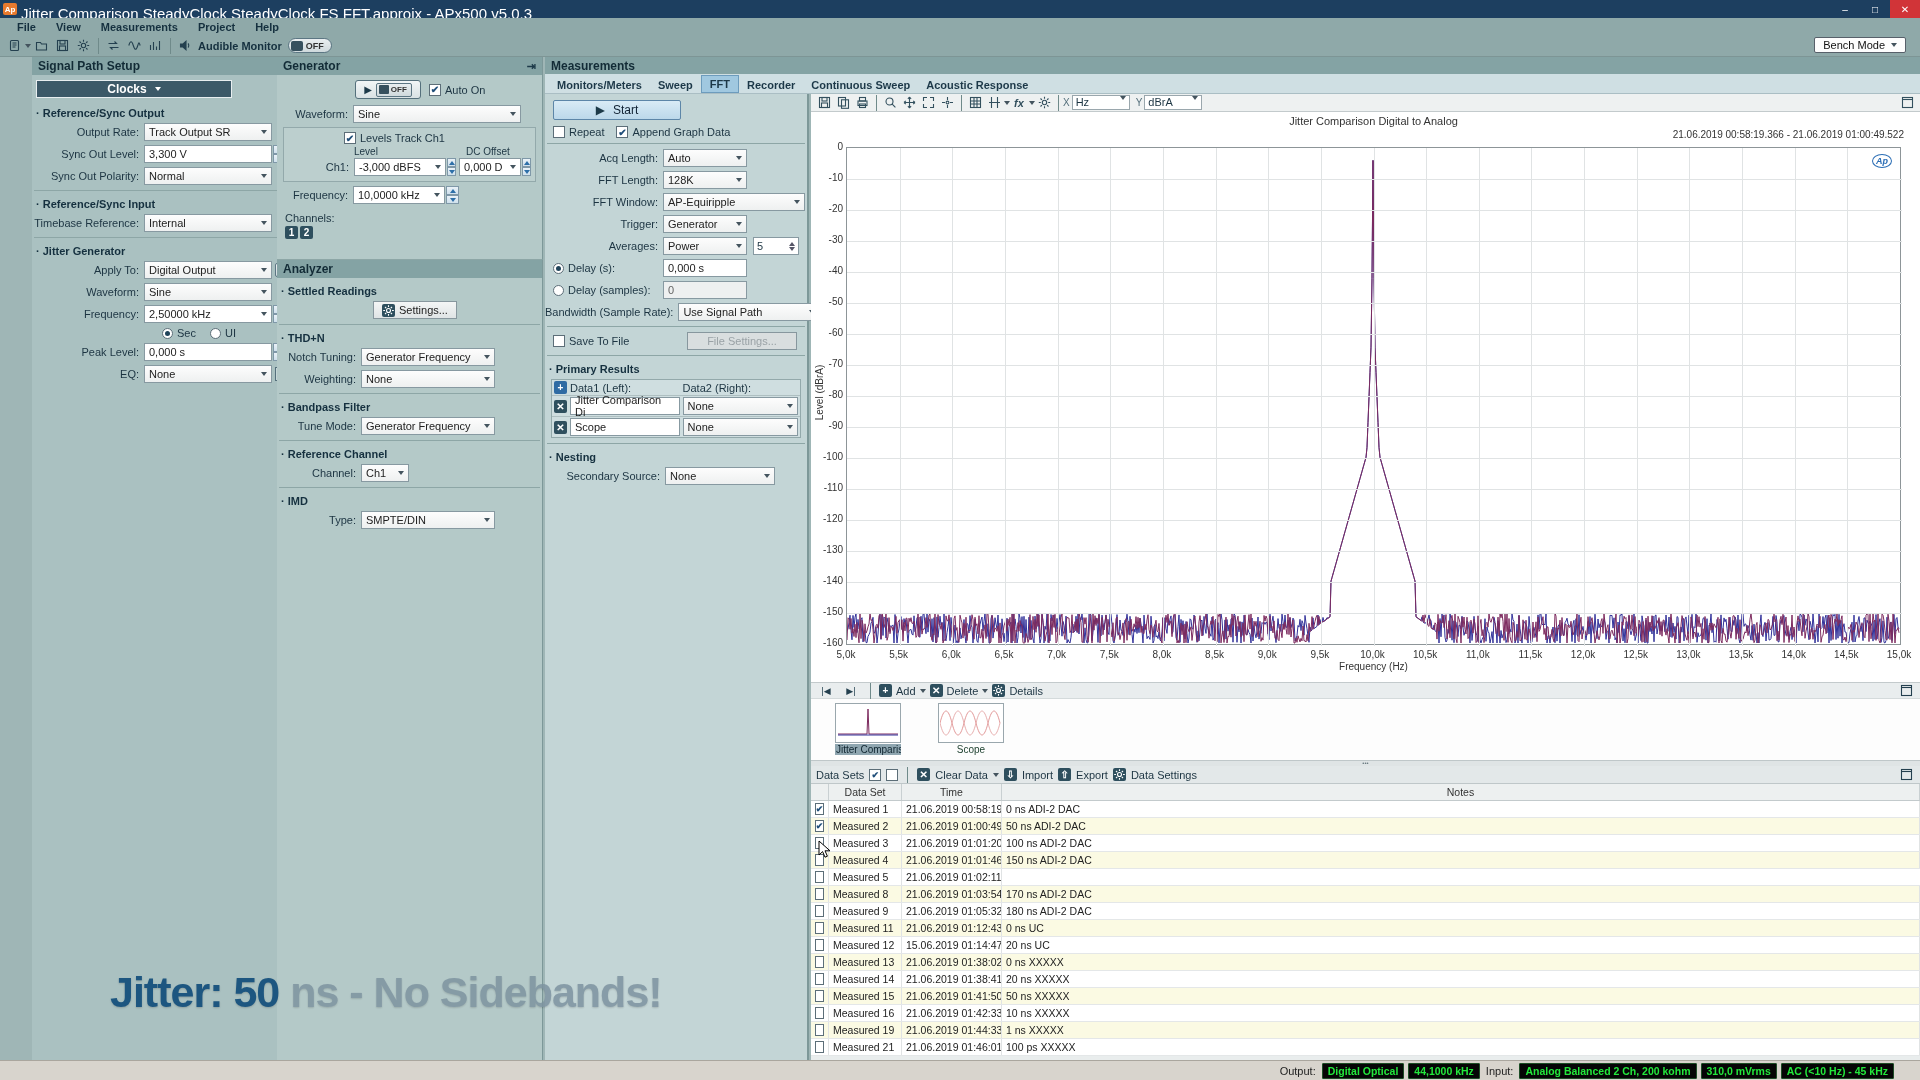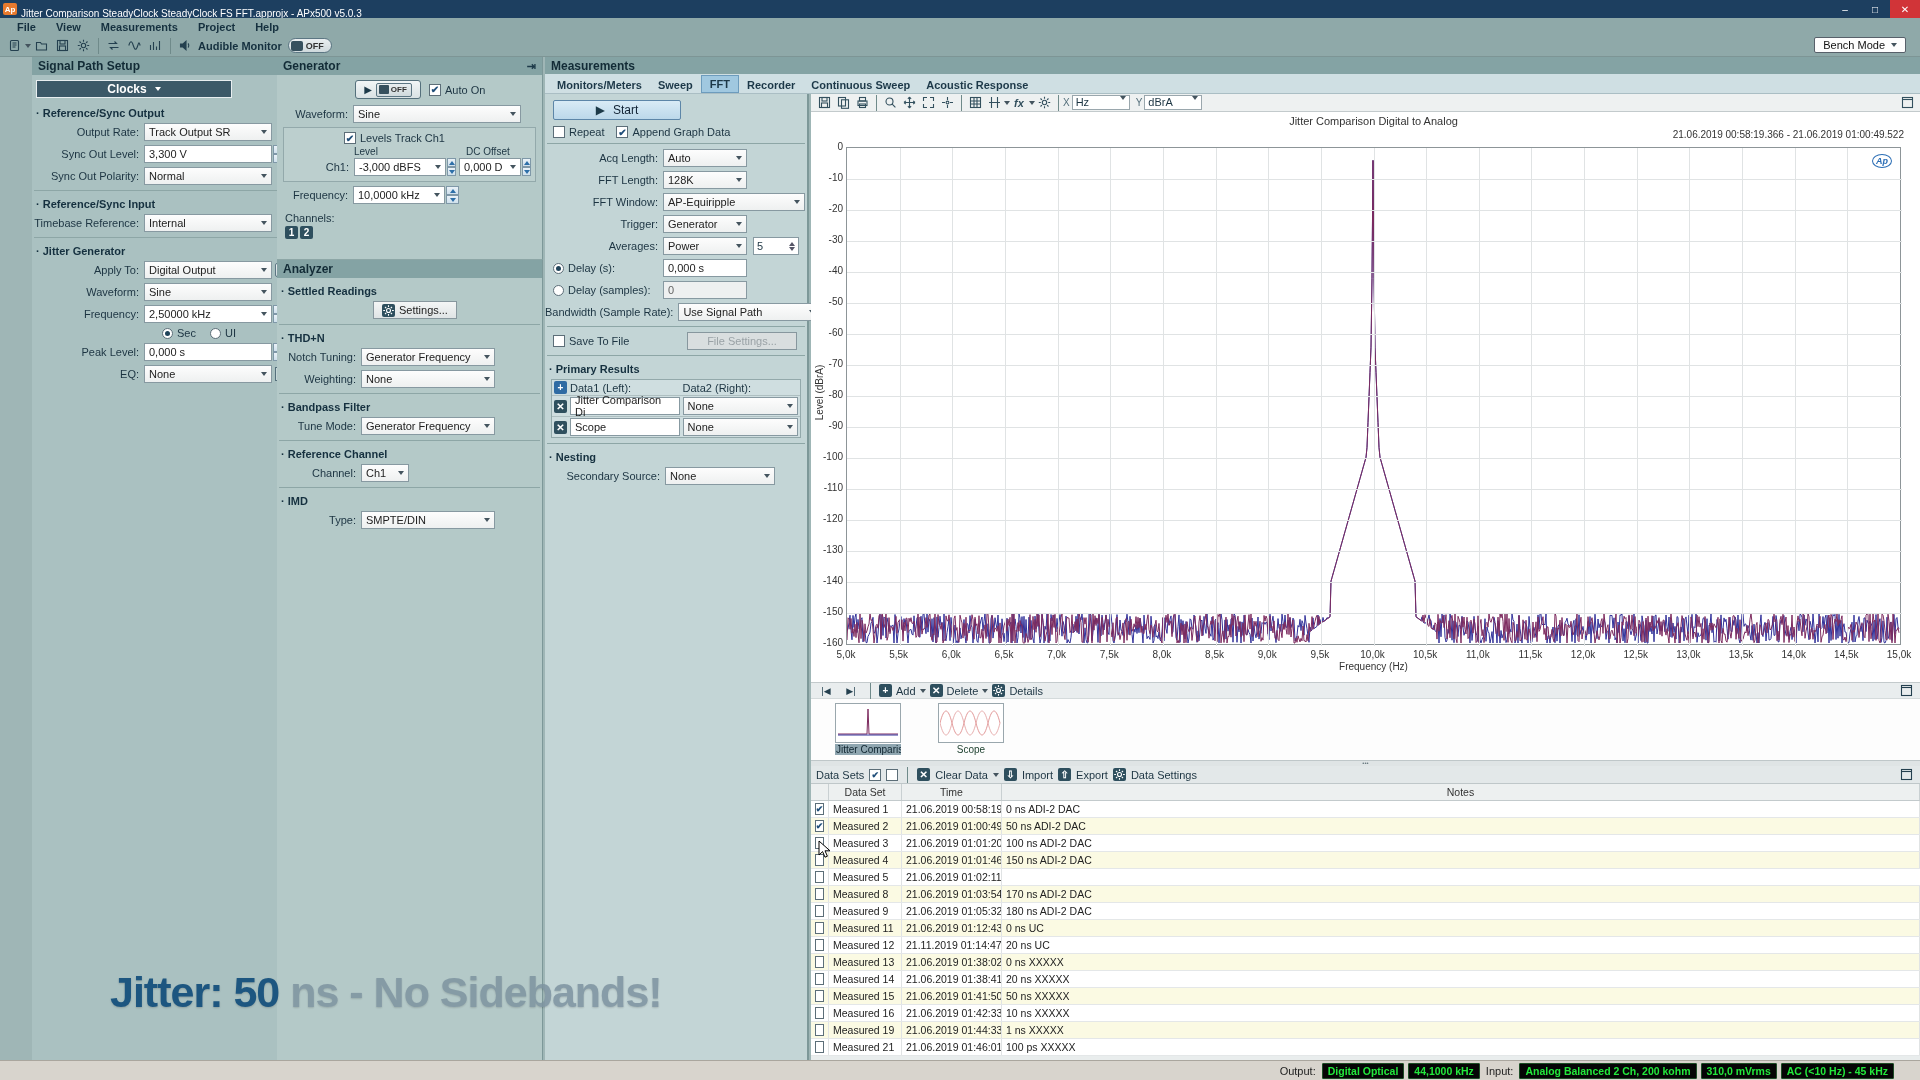--- a/index.html
+++ b/index.html
@@ -2,21 +2,21 @@
 <html><head>
 <meta charset="utf-8">
 <style>
   * { margin:0; padding:0; box-sizing:border-box; }
   html,body { width:1920px; height:1080px; overflow:hidden; }
   body { font-family:"Liberation Sans", sans-serif; font-size:11px; color:#1c3442; background:#9fb6b6; position:relative; }
 
   
   #titlebar { position:absolute; left:0; top:0; width:1920px; height:18px; background:#1d3f60; color:#fff; display:flex; align-items:center; }
   #app-icon { width:14px; height:12px; margin:0 4px 0 3px; background:#e87a2e; border-radius:2px; color:#fff; font-size:8px; font-weight:bold; display:flex; align-items:center; justify-content:center; }
-  #titlebar .title { font-size:10px;margin-top:8px; }
+  #titlebar .title { font-size:15px;margin-top:8px; }
   #win-btns { margin-left:auto; display:flex; height:18px; }
   .winbtn { width:30px; height:18px; display:flex; align-items:center; justify-content:center; color:#fff; font-size:10px; }
   .winbtn.close { background:#d13438; }
 
   #menubar { position:absolute; left:0; top:18px; width:1920px; height:17px; background:#8fa9a9; display:flex; align-items:center; }
   .menu-items { display:flex; gap:2px; padding-left:8px; }
   .menu-item { font-weight:bold; color:#15303f; padding:1px 9px; }
 
   #toolbar { position:absolute; left:0; top:35px; width:1920px; height:22px; background:#8fa9a9; display:flex; align-items:center; padding-left:4px; border-bottom:1px solid #7d9595; }
   .tbtn { width:20px; height:18px; display:flex; align-items:center; justify-content:center; color:#24404f; border:1px solid transparent; border-radius:2px; margin-right:1px; }
@@ -919,21 +919,21 @@
         </div>
         <div class="c1">Measured 11</div>
         <div class="c2">21.06.2019 01:12:43</div>
         <div class="c3">0 ns UC</div>
       </div>
       <div class="ds-row">
         <div class="c0">
           <span class="cb11"></span>
         </div>
         <div class="c1">Measured 12</div>
-        <div class="c2">21.11.2019 01:14:47</div>
+        <div class="c2">15.06.2019 01:14:47</div>
         <div class="c3">20 ns UC</div>
       </div>
       <div class="ds-row alt">
         <div class="c0">
           <span class="cb11"></span>
         </div>
         <div class="c1">Measured 13</div>
         <div class="c2">21.06.2019 01:38:02</div>
         <div class="c3">0 ns XXXXX</div>
       </div>

